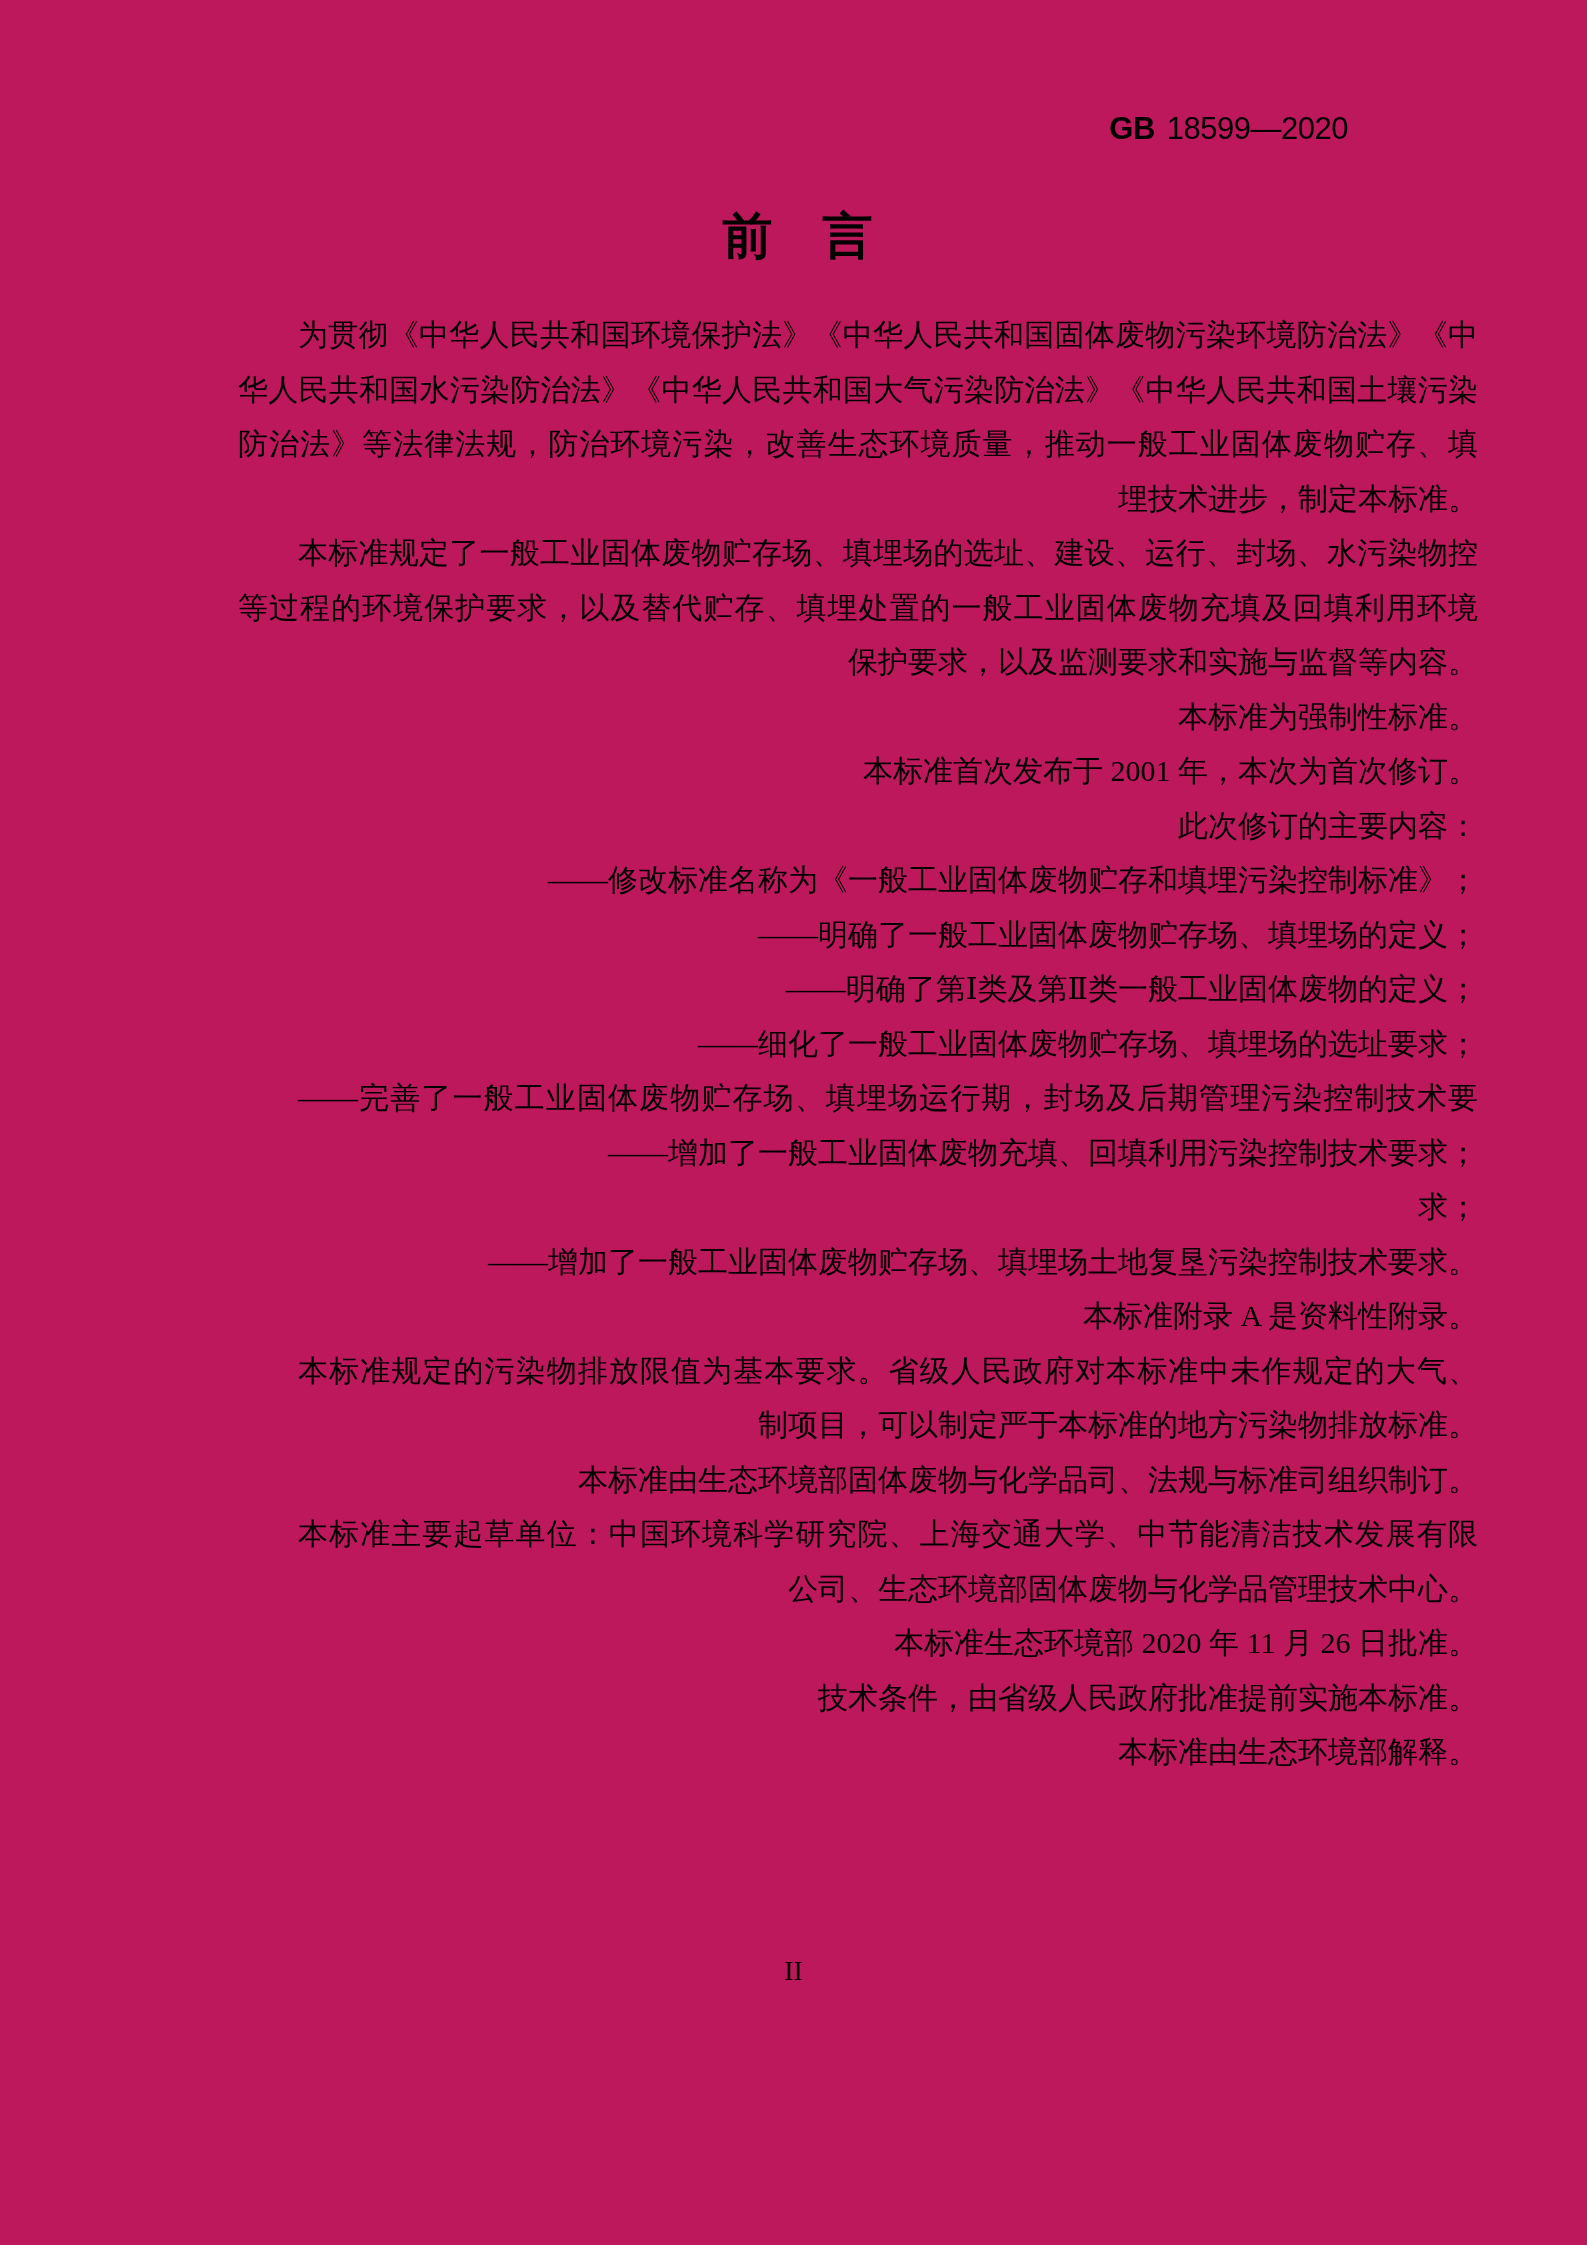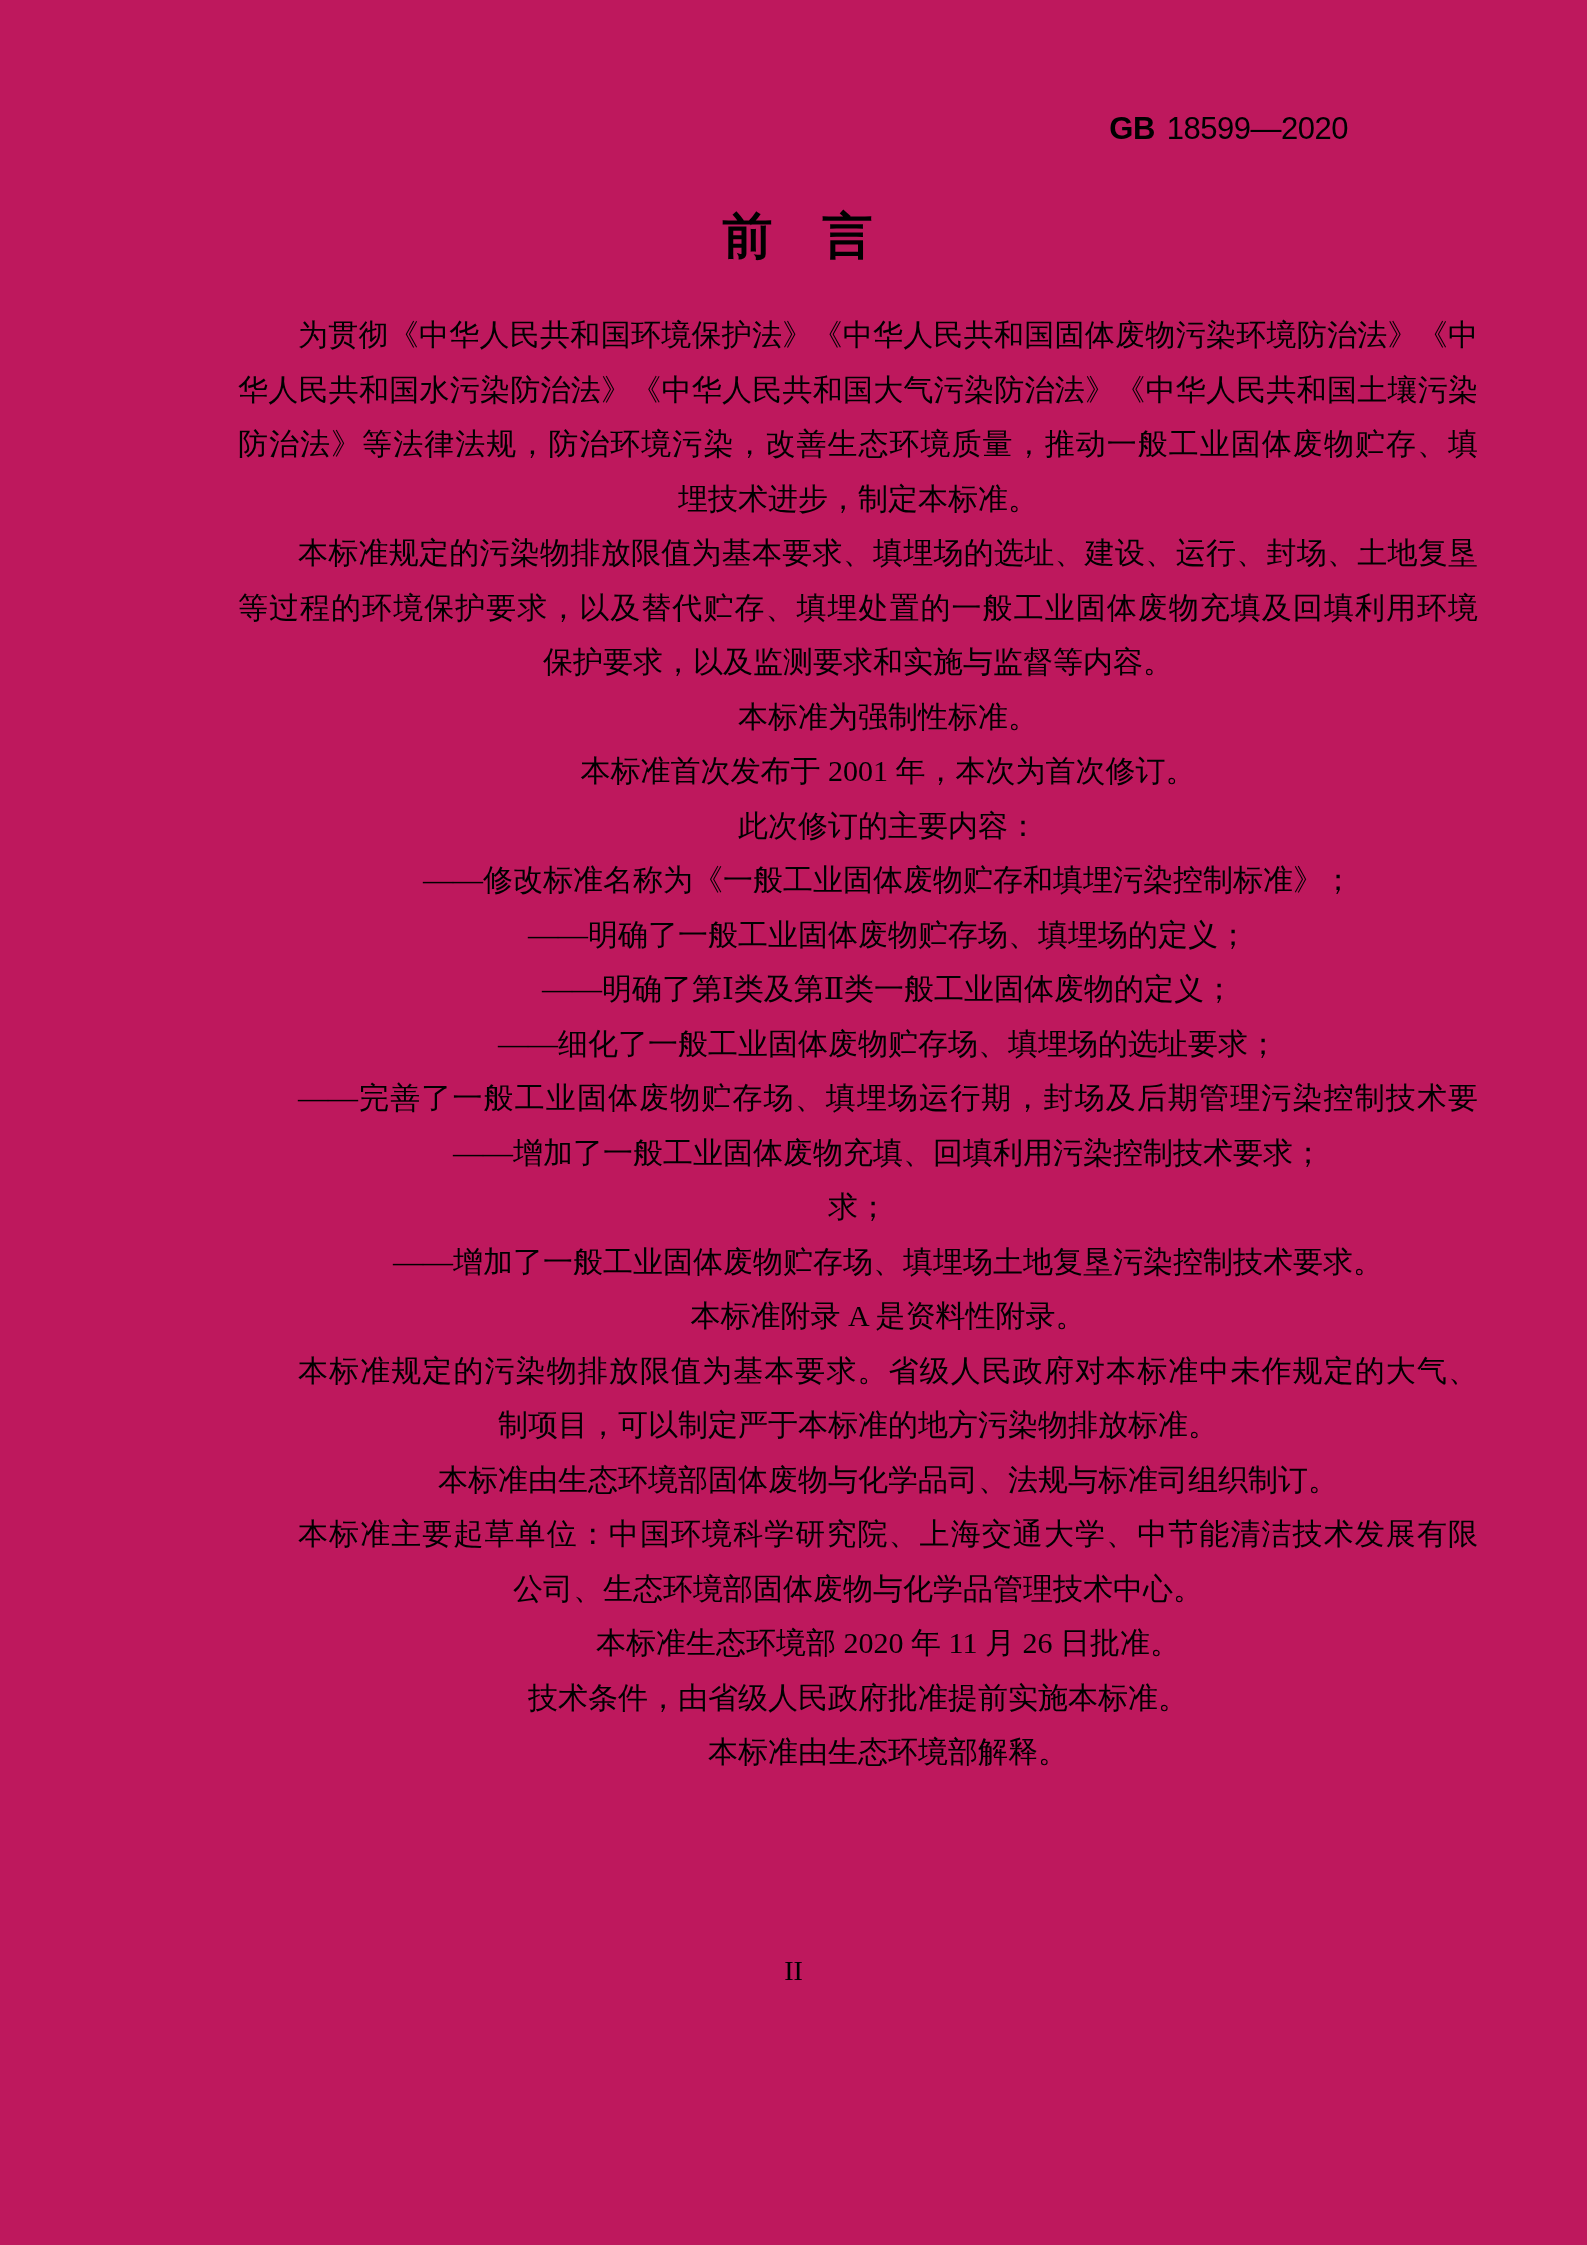--- a/index.html
+++ b/index.html
@@ -49,21 +49,21 @@
   .body-text {
     position: absolute;
     top: 308px;
     left: 238px;
     width: 1240px;
     font-size: 30px;
   }
   .line {
     height: 54.5px;
     line-height: 54.5px;
-    text-align: center;
+    text-align: right;
     white-space: normal;
     overflow: visible;
   }
   .line.indent {
     text-indent: 60px;
   }
   .line.fill {
     text-align: justify;
     text-align-last: justify;
     text-justify: inter-ideograph;
@@ -88,21 +88,21 @@
     <span class="code-prefix">GB</span><span class="code-number">18599—2020</span>
   </div>
 
   <h1 class="doc-title">前　言</h1>
 
   <div class="body-text">
       <div class="line indent fill">为贯彻《中华人民共和国环境保护法》《中华人民共和国固体废物污染环境防治法》《中</div>
       <div class="line fill">华人民共和国水污染防治法》《中华人民共和国大气污染防治法》《中华人民共和国土壤污染</div>
       <div class="line fill">防治法》等法律法规，防治环境污染，改善生态环境质量，推动一般工业固体废物贮存、填</div>
       <div class="line">埋技术进步，制定本标准。</div>
-      <div class="line indent fill">本标准规定的污染物排放限值为基本要求、填埋场的选址、建设、运行、封场、土地复垦</div>
+      <div class="line indent fill">本标准规定了一般工业固体废物贮存场、填埋场的选址、建设、运行、封场、水污染物控</div>
       <div class="line fill">等过程的环境保护要求，以及替代贮存、填埋处置的一般工业固体废物充填及回填利用环境</div>
       <div class="line">保护要求，以及监测要求和实施与监督等内容。</div>
       <div class="line indent">本标准为强制性标准。</div>
       <div class="line indent">本标准首次发布于 2001 年，本次为首次修订。</div>
       <div class="line indent">此次修订的主要内容：</div>
       <div class="line indent">——修改标准名称为《一般工业固体废物贮存和填埋污染控制标准》；</div>
       <div class="line indent">——明确了一般工业固体废物贮存场、填埋场的定义；</div>
       <div class="line indent">——明确了第Ⅰ类及第Ⅱ类一般工业固体废物的定义；</div>
       <div class="line indent">——细化了一般工业固体废物贮存场、填埋场的选址要求；</div>
       <div class="line indent fill">——完善了一般工业固体废物贮存场、填埋场运行期，封场及后期管理污染控制技术要</div>

